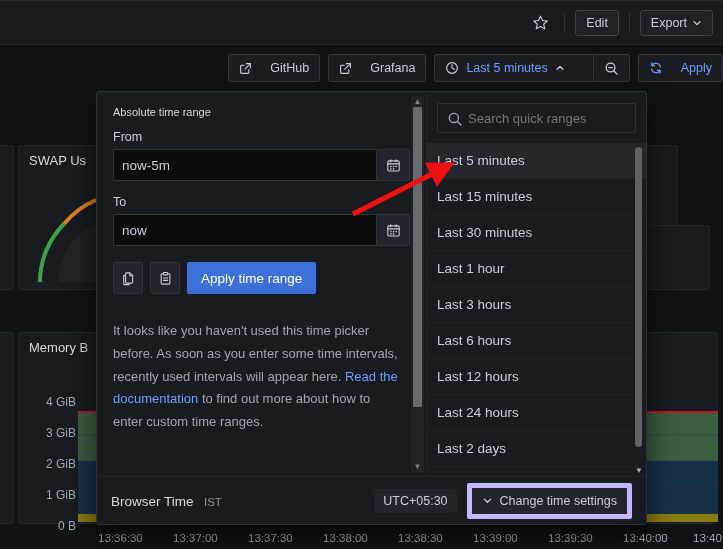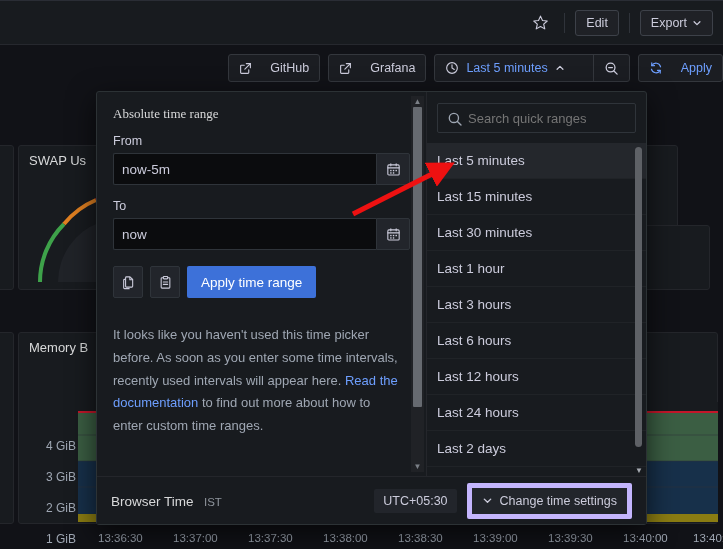--- a/index.html
+++ b/index.html
@@ -81,21 +81,20 @@
 
   
   #memory-plot {
     position: absolute; left: 78px; top: 402px; width: 640px; height: 120px;
     overflow: hidden;
   }
   .y-axis { position: absolute; left: 20px; top: 395px; width: 56px; height: 130px; }
   .y-tick {
     position: absolute; right: 0; font-size: 12px; color: #9fa7b3; text-align: right;
     white-space: nowrap;
-    margin-top: 44px;
   }
   #x-axis { position: absolute; left: 0; top: 530px; width: 599px; height: 19px; }
   .x-tick { position: absolute; top: 2px; font-size: 11.5px; color: #9fa7b3; white-space: nowrap; }
 
   
   #time-picker-overlay {
     position: absolute; left: 96px; top: 91px; width: 551px; height: 434px;
     background: #181b1f;
     border: 1px solid #2c3235;
     border-radius: 3px;
@@ -105,21 +104,21 @@
   }
   #tp-body { display: flex; flex: 1; min-height: 0; }
 
   
   #tp-absolute {
     width: 330px; position: relative;
     padding: 14px 16px 0 16px;
     border-right: 1px solid #24262b;
     display: flex; flex-direction: column;
   }
-  #tp-abs-title { font-size: 13px; color: #d8d9da; font-weight: 500; margin-bottom: 12px; font-family: Liberation Serif, serif; }
+  #tp-abs-title { font-size: 11px; color: #d8d9da; font-weight: 500; margin-bottom: 12px; }
   .field-label { font-size: 12.5px; color: #ccccdc; margin-bottom: 5px; }
   .input-row { display: flex; margin-bottom: 14px; }
   .tp-input {
     flex: 1; height: 32px; background: #0b0c0e;
     border: 1px solid #2f343a; border-right: none;
     border-radius: 2px 0 0 2px;
     color: #ccccdc; font-size: 13.5px; padding: 0 8px;
     font-family: "Liberation Sans", sans-serif; outline: none;
   }
   .cal-btn {

